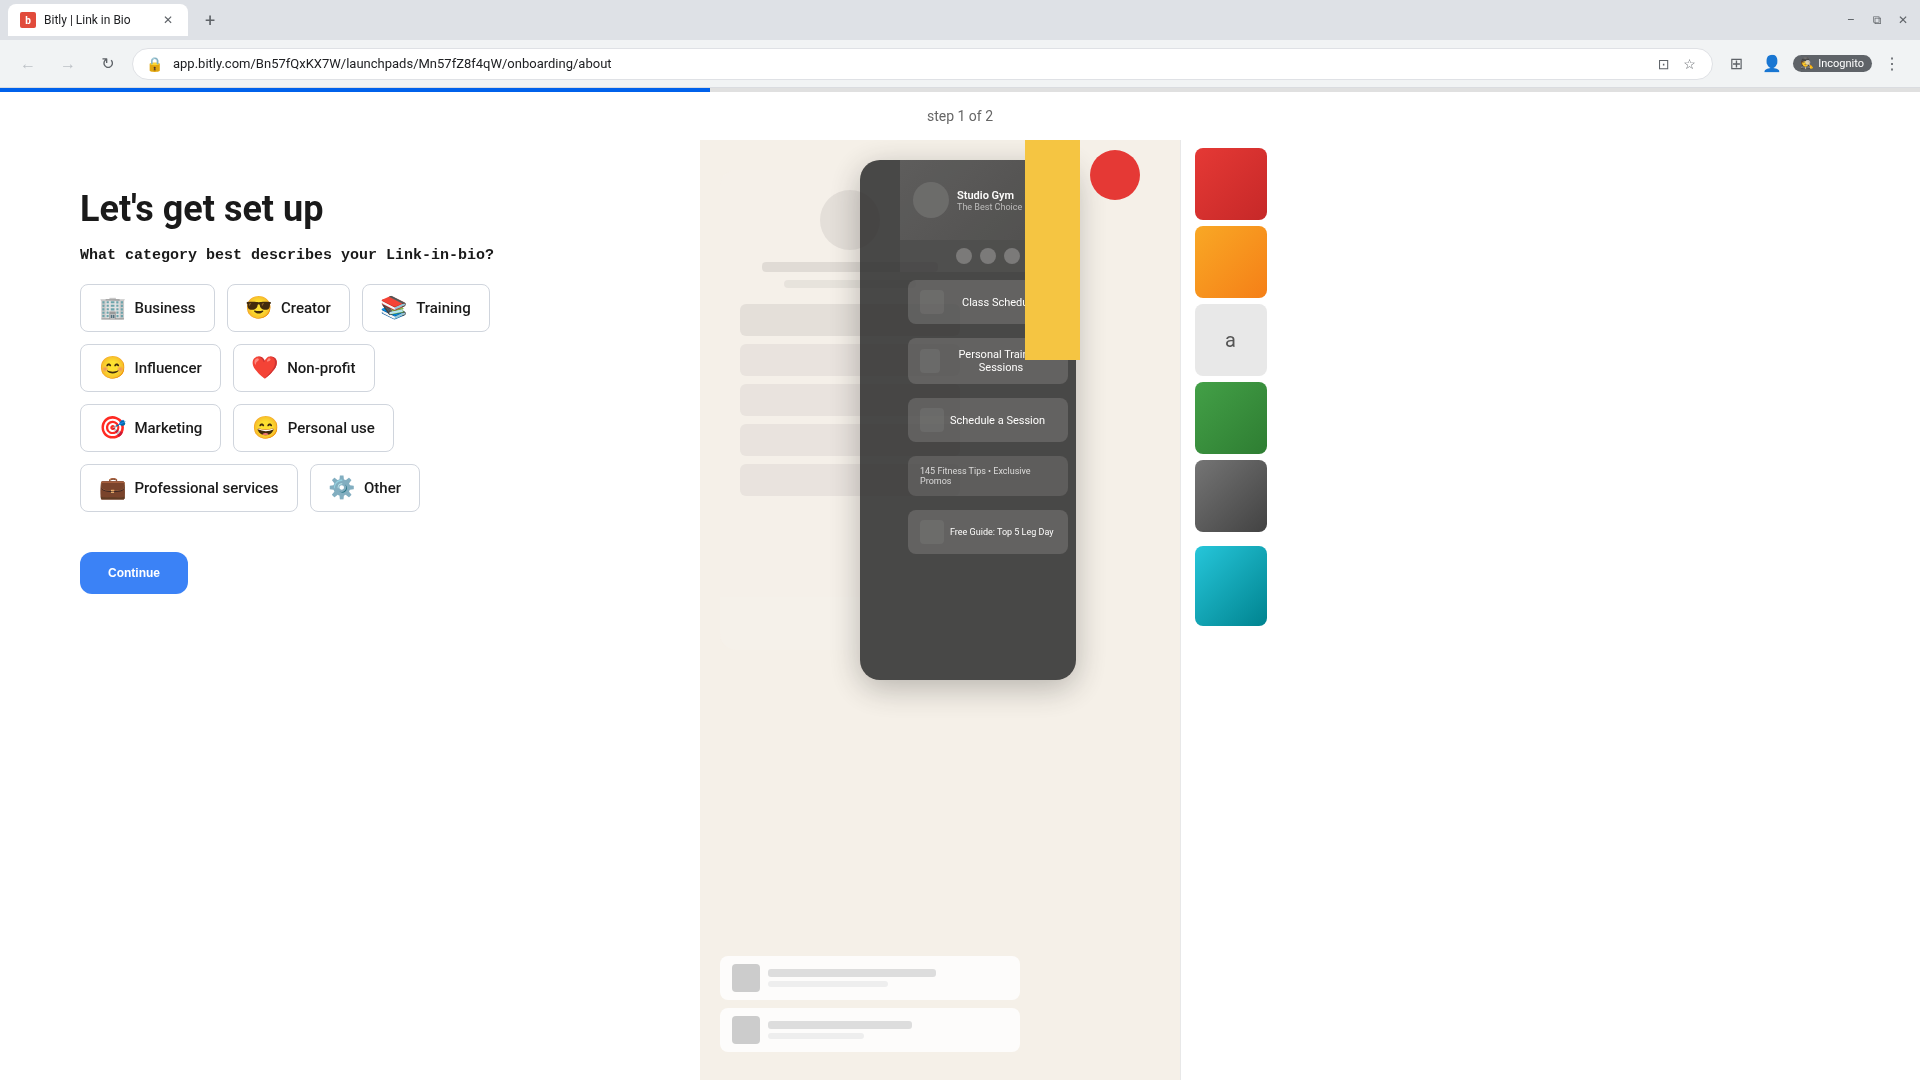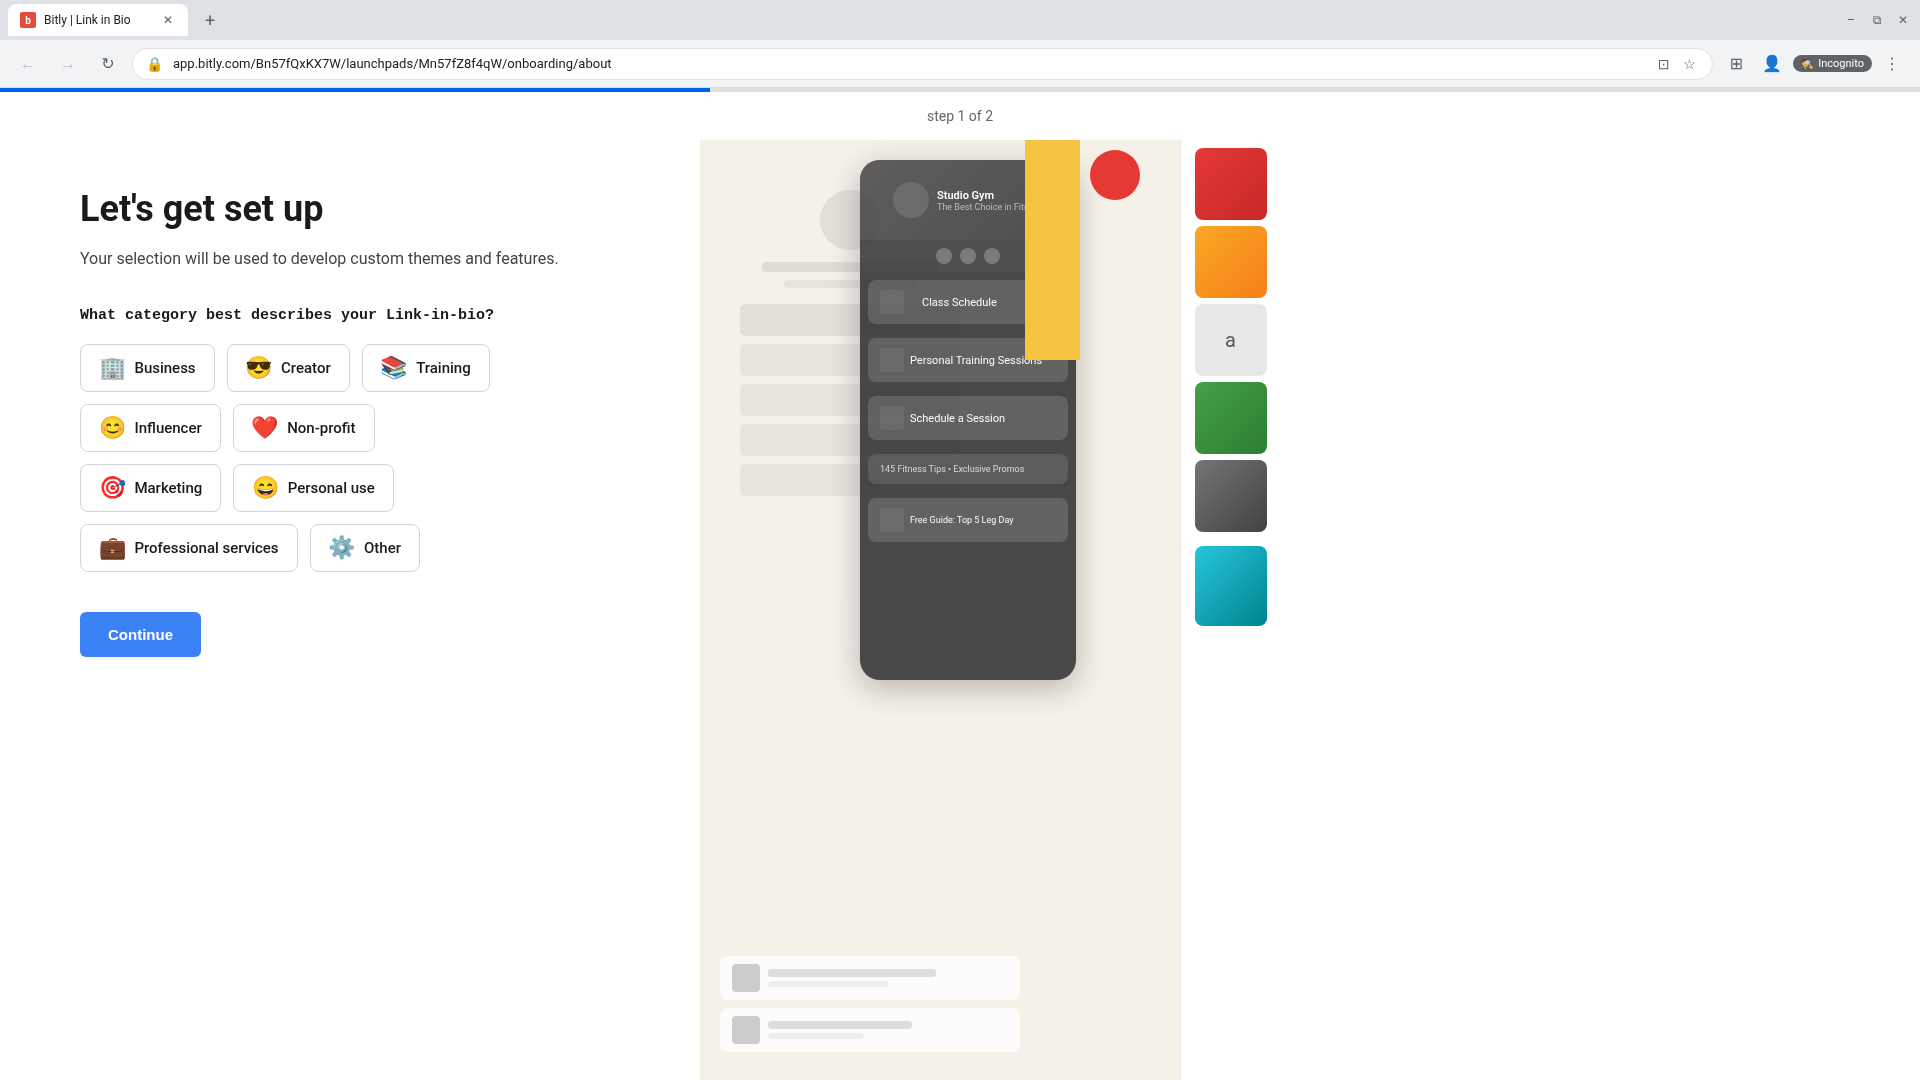--- a/index.html
+++ b/index.html
@@ -303,23 +303,23 @@
       font-size: 22px;
       line-height: 1;
     }
 
     
     .continue-btn {
       margin-top: 40px;
       background: #3b82f6;
       color: #fff;
       border: none;
-      border-radius: 6px;
+      border-radius: 12px;
       padding: 14px 28px;
-      font-size: 15px;
+      font-size: 12px;
       font-weight: 600;
       cursor: pointer;
     }
 
     .phone-card-item {
       background: rgba(255,255,255,0.15);
       border-radius: 8px;
       padding: 10px 12px;
       margin-bottom: 8px;
       color: #fff;
@@ -416,21 +416,20 @@
       </div>
 
       <div class="step-indicator">
         <span>step 1 of 2</span>
       </div>
 
       <div class="onboarding-wrapper">
 
         <div class="onboarding-left">
           <h1 class="heading">Let's get set up</h1>
-          <p class="subheading">Your selection will be used to develop custom themes and features.</p>
           <p class="question-label">What category best describes your Link-in-bio?</p>
 
           <div class="options-grid">
 
             <div class="options-row">
               <div class="option-chip">
                 <span class="option-icon">🏢</span>
                 <span>Business</span>
               </div>
               <div class="option-chip">
@@ -489,21 +488,21 @@
               <div style="height:10px;background:rgba(0,0,0,0.12);border-radius:4px;margin-bottom:8px;width:80%;margin-left:auto;margin-right:auto;"></div>
               <div style="height:8px;background:rgba(0,0,0,0.08);border-radius:4px;margin-bottom:16px;width:60%;margin-left:auto;margin-right:auto;"></div>
               <div style="height:32px;background:rgba(0,0,0,0.1);border-radius:6px;margin-bottom:8px;"></div>
               <div style="height:32px;background:rgba(0,0,0,0.07);border-radius:6px;margin-bottom:8px;"></div>
               <div style="height:32px;background:rgba(0,0,0,0.07);border-radius:6px;margin-bottom:8px;"></div>
               <div style="height:32px;background:rgba(0,0,0,0.07);border-radius:6px;margin-bottom:8px;"></div>
               <div style="height:32px;background:rgba(0,0,0,0.07);border-radius:6px;"></div>
             </div>
           </div>
 
-          <div style="position:absolute;top:20px;left:160px;width:216px;height:520px;background:#2b2b2b;border-radius:20px;overflow:hidden;box-shadow:0 8px 32px rgba(0,0,0,0.3);opacity:0.85;">
+          <div style="position:absolute;top:20px;left:160px;width:216px;height:520px;background:#2b2b2b;border-radius:20px;overflow:hidden;box-shadow:0 8px 32px rgba(0,0,0,0.3);opacity:0.85;padding-left:40px;">
             <div style="background:linear-gradient(135deg,#444,#333);height:80px;display:flex;align-items:center;justify-content:center;gap:8px;">
               <div style="width:36px;height:36px;background:#555;border-radius:50%;"></div>
               <div>
                 <div style="color:#fff;font-size:11px;font-weight:600;">Studio Gym</div>
                 <div style="color:rgba(255,255,255,0.6);font-size:9px;">The Best Choice in Fitness</div>
               </div>
             </div>
             <div style="display:flex;justify-content:center;gap:8px;padding:8px;background:#333;">
               <div style="width:16px;height:16px;background:#666;border-radius:50%;"></div>
               <div style="width:16px;height:16px;background:#666;border-radius:50%;"></div>

